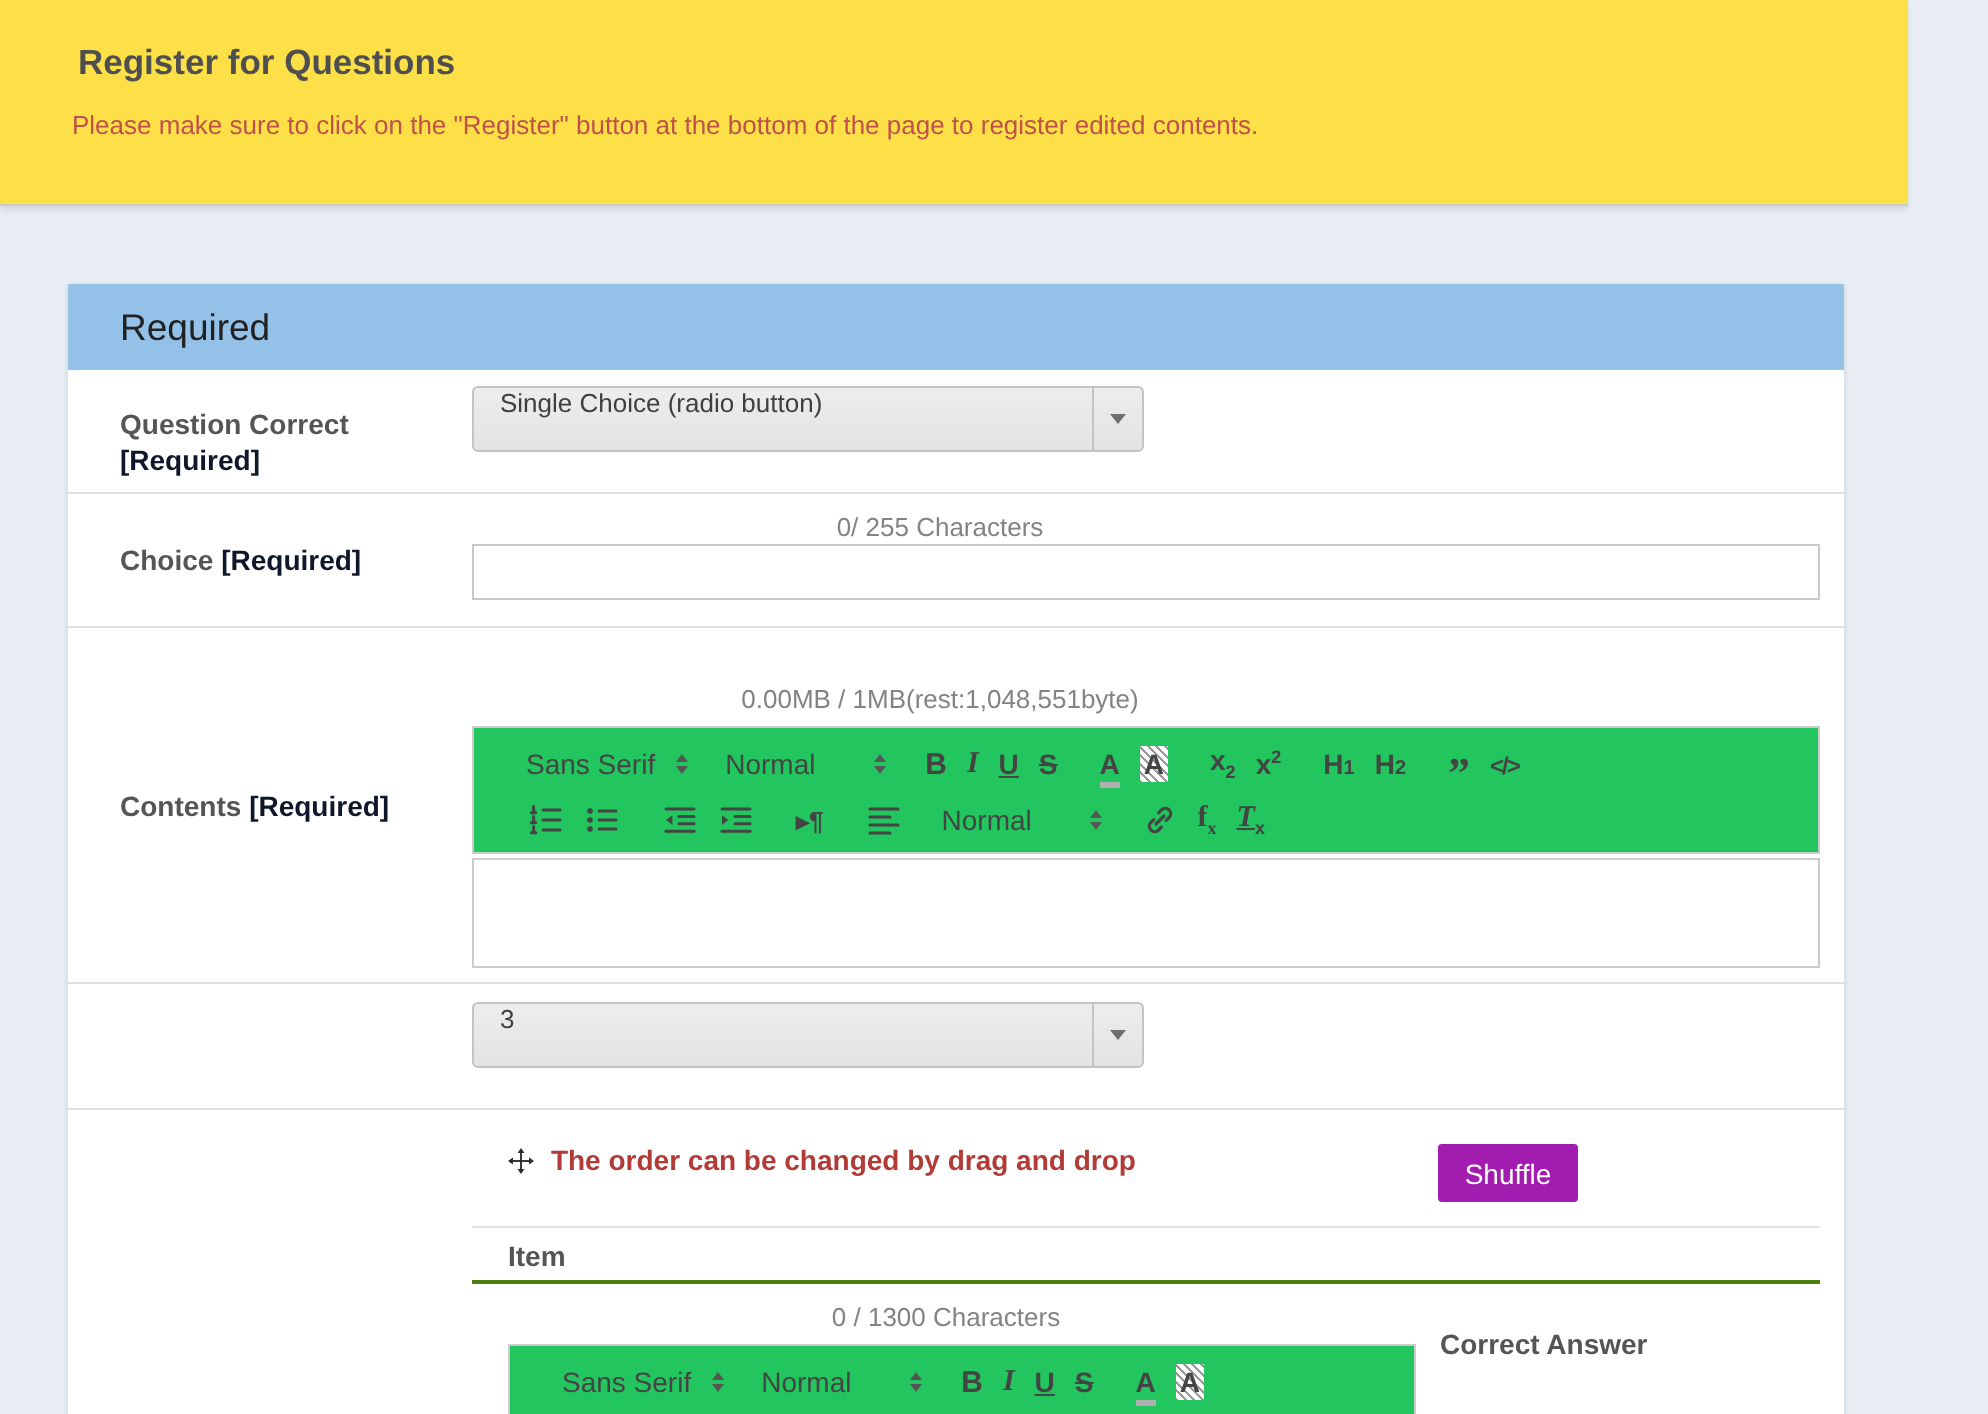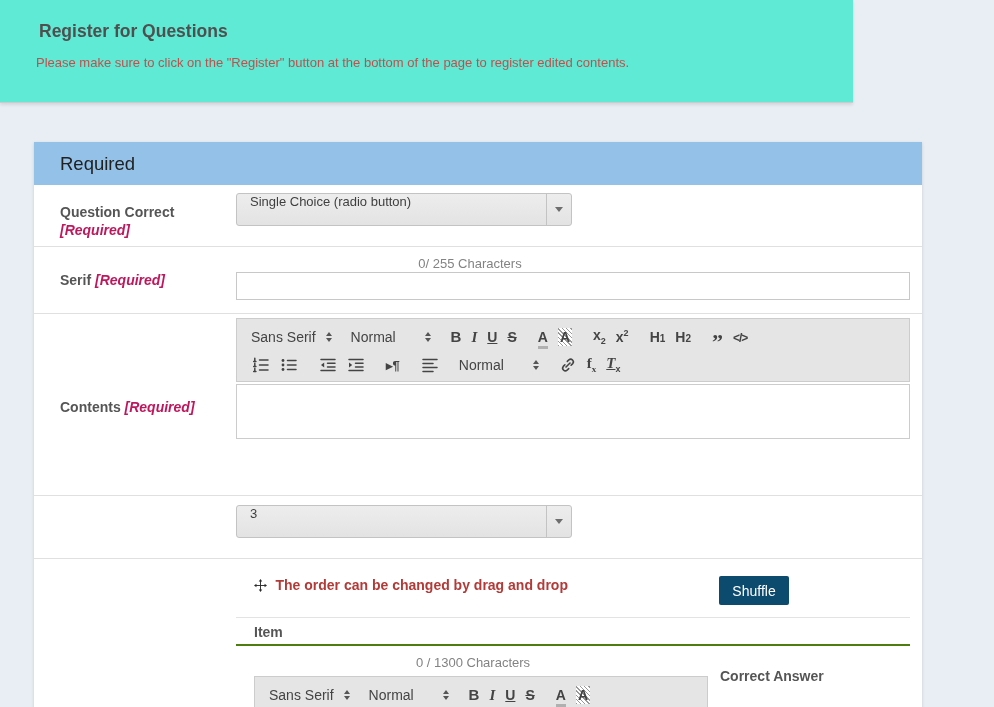--- a/index.html
+++ b/index.html
@@ -1,20 +1,20 @@
 <!DOCTYPE html>
 <html><head>
 <meta charset="utf-8">
 <style>
   * { margin:0; padding:0; box-sizing:border-box; }
   html,body { width:994px; height:707px; overflow:hidden; }
   body { background:#e9eef5; font-family:"Liberation Sans","DejaVu Sans",sans-serif; position:relative; }
 
   
-  .band { position:absolute; top:0; left:0; width:853px; height:103px; background:#5eead4;
+  .band { position:absolute; top:0; left:0; width:954px; height:103px; background:#fde047;
           border-bottom:1px solid #cbcbcb; box-shadow:0 2px 3px rgba(0,0,0,.10); }
   .band-title { padding:21px 0 0 39px; font-size:17.5px; font-weight:bold; color:#4f4f4f; }
   .band-note  { padding:13px 0 0 36px; font-size:13px; color:#c0504d; }
 
   
   .container { position:absolute; top:142px; left:34px; width:888px; background:#ffffff;
                box-shadow:0 1px 3px rgba(0,0,0,.15); padding-bottom:40px; }
   .section-header { height:43px; line-height:43px; background:#94c1e8; padding-left:26px;
                     font-size:18.5px; color:#212121; }
 
@@ -24,42 +24,42 @@
   .row-contents { height:178px; }
   .row-num { height:54px; }
   .row-answers { border-bottom:none; }
 
   .row-label { position:absolute; left:26px; width:178px; font-size:14px; font-weight:bold;
                color:#555555; line-height:18px; }
   .row-qs .row-label { top:10px; }
   .row-title .row-label { top:24px; }
   .row-contents .row-label { top:80px; }
   .row-num .row-label { top:9px; }
-  .req { color:#be185d;font-style:italic; }
+  .req { color:#0f172a; }
 
   .counter { margin-right:16px; font-size:13px; color:#838383; text-align:center; }
   .row-title .counter { padding-top:9px; height:25px; }
   .row-contents .counter { padding-top:28px; height:45px; }
 
   
   .sel { position:relative; width:336px; height:33px; background:linear-gradient(#ededed,#e3e3e3);
          border:1px solid #c3c3c3; border-radius:3px; display:flex; align-items:flex-start; cursor:pointer; }
   .row-qs .sel { margin:8px 0 0 202px; }
   .row-num .sel { margin:9px 0 0 202px; }
   .sel-text { padding-left:13px; font-size:13px; color:#3f3f3f; }
   .sel-btn { position:absolute; right:0; top:0; width:25px; height:100%; border-left:1px solid #c3c3c3;
              display:flex; align-items:center; justify-content:center; }
   .tri-dn { width:0; height:0; border-left:4.5px solid transparent; border-right:4.5px solid transparent;
             border-top:5.5px solid #6e6e6e; }
 
   .text-input { display:block; margin-left:202px; width:674px; height:28px; border:1px solid #c8c8c8;
                 font-size:13px; padding:0 8px; color:#333; background:#fff; }
 
   
-  .ql-toolbar { border:1px solid #ccc; background:#e5e5e5; padding:4px 10px 2px 10px; }
+  .ql-toolbar { border:1px solid #ccc; background:#22c55e; padding:4px 10px 2px 22px; }
   .row-contents .ql-toolbar { margin:4px 12px 0 202px; width:674px; }
   .ql-content { border:1px solid #ccc; background:#fff; height:55px; margin:2px 12px 0 202px; width:674px; }
   .ql-row { display:flex; align-items:center; height:28px; }
   .ql-group { display:inline-flex; align-items:center; margin-right:11px; }
   .ql-btn { background:none; border:none; padding:0 5px; height:26px; display:inline-flex;
             align-items:center; cursor:pointer; }
   .ql-picker { display:inline-flex; align-items:center; justify-content:space-between; min-width:88px;
                padding:0 4px; color:#444; font-size:14px; cursor:pointer; }
   .pick-arrows { display:inline-flex; flex-direction:column; gap:2px; margin-left:10px; }
   .tri-u { width:0; height:0; border-left:3.5px solid transparent; border-right:3.5px solid transparent;
@@ -85,21 +85,21 @@
   .dir { font-size:13px; }
   .fx { font-family:"Liberation Serif","DejaVu Serif",serif; font-size:15px; font-weight:600; }
   .cleanT { font-family:"Liberation Serif","DejaVu Serif",serif; font-style:italic; font-size:15px;
             text-decoration:underline; font-weight:600; }
   .qsvg { display:block; }
 
   
   .drag-row { position:relative; margin-left:202px; width:674px; height:58px; padding:17px 0 0 18px; }
   .move-ic { display:inline-block; vertical-align:-2px; margin-right:4px; }
   .drag-note { font-size:14px; font-weight:bold; color:#b23a37; }
-  .shuffle { position:absolute; left:483px; top:17px; width:70px; height:29px; background:#0c4a6e;
+  .shuffle { position:absolute; left:483px; top:17px; width:70px; height:29px; background:#a21caf;
              color:#ffffff; border:none; border-radius:2px; font-size:14px; cursor:pointer;
              font-family:inherit; }
   .sep { margin-left:202px; width:674px; border-top:1px solid #e3e3e3; }
   .hdr { position:relative; margin-left:202px; width:674px; height:28px; border-bottom:2px solid #4d7c0f;text-align:center; }
   .hdr span { position:absolute; top:6px; font-size:14px; font-weight:bold; color:#555555; }
   .hdr-item { left:18px; }
   .hdr-correct { left:484px;margin-top:44px; }
   .counter-1300 { margin-left:202px; width:474px; margin-top:9px; }
   .ql-box-b { margin:6px 0 0 220px; width:454px; }
   .ql-box-b .ql-toolbar { width:454px; }
@@ -127,27 +127,28 @@
       <span class="sel-text">Single Choice (radio button)</span>
       <span class="sel-btn">
           <span class="tri-dn"></span>
         </span>
     </div>
   </div>
 
   <div class="row row-title">
     <div class="counter">0/ 255 Characters</div>
     <div class="row-label">
-      <span>Serif</span>
+      <span>Choice</span>
       <span class="req">[Required]</span>
     </div>
     <input class="text-input" type="text" value="" style="">
   </div>
 
   <div class="row row-contents">
+    <div class="counter">0.00MB / 1MB(rest:1,048,551byte)</div>
     <div class="row-label">
       <span>Contents</span>
       <span class="req">[Required]</span>
     </div>
     <div class="ql-toolbar">
         <div class="ql-row">
           <span class="ql-group">
             <span class="ql-picker">
               <span>Sans Serif</span>
               <span class="pick-arrows">

